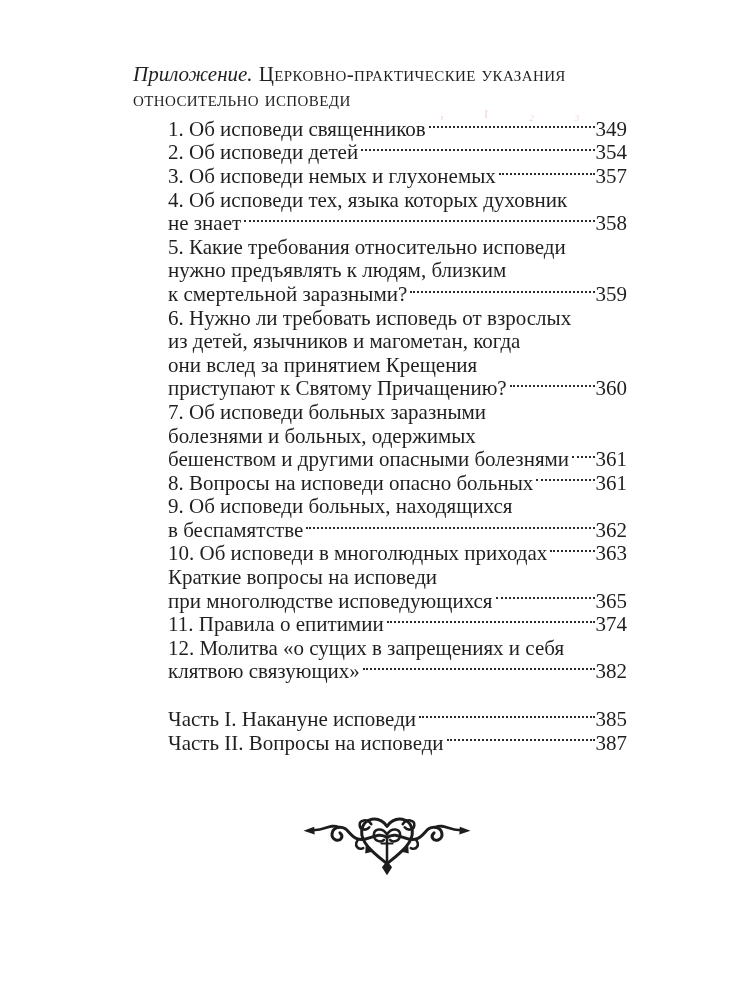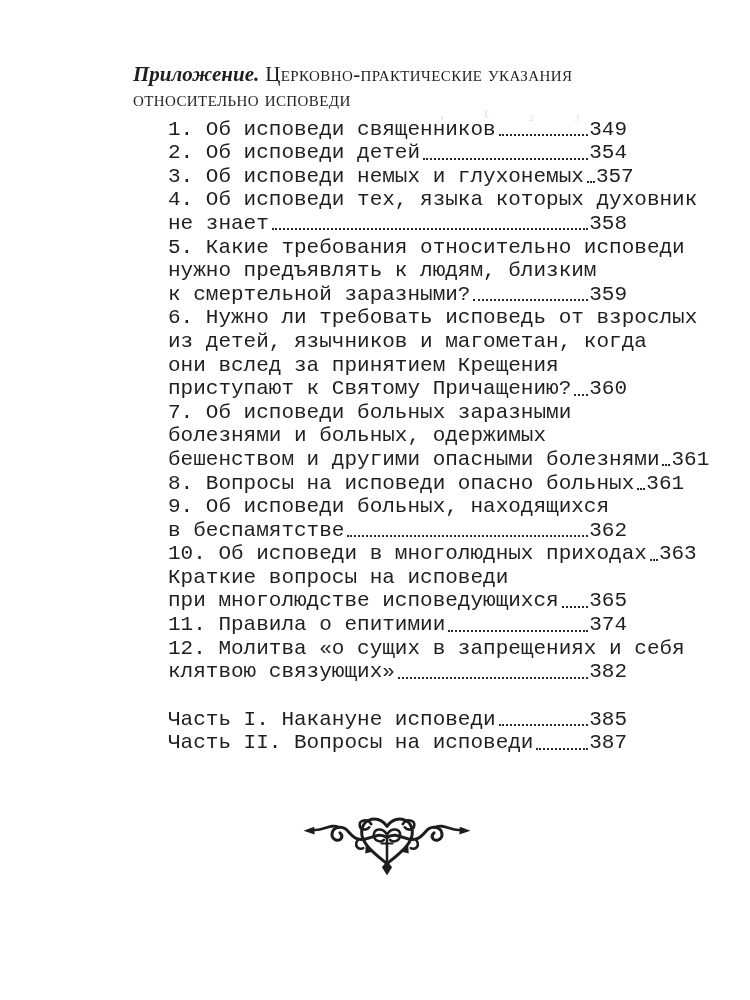--- a/index.html
+++ b/index.html
@@ -9,27 +9,27 @@
     font-family:"Liberation Serif","DejaVu Serif",serif;
     color:#1f1f1f;
     overflow:hidden;
   }
   .sheet { position:relative; width:750px; height:1000px; background:#ffffff; }
 
   
   .appendix { position:absolute; top:62px; left:133px; width:494px; }
 
   .heading-line { font-size:21px; line-height:24.5px; white-space:nowrap; }
-  .ital { font-style:italic; margin-right:6px;font-weight:bold; }
+  .ital { font-style:italic; margin-right:6px; }
   .sc   { font-variant:small-caps; letter-spacing:0.4px; }
 
   .toc { margin-left:35px; margin-top:6px; }
   .toc-line {
-    display:flex; align-items:flex-end;
-    height:23.6px; font-size:21px; line-height:22px;font-family:Liberation Mono, monospace;
+    display:flex; align-items:center;
+    height:23.6px; font-size:21px; line-height:22px;
   }
   .toc-line .t  { white-space:nowrap; }
   .toc-line .leader {
     flex:1 1 auto; min-width:8px;
     border-bottom:2.4px dotted #2b2b2b;
     margin:0 1px 4.5px 3px;
   }
   .toc-line .pg { white-space:nowrap; }
 
   

